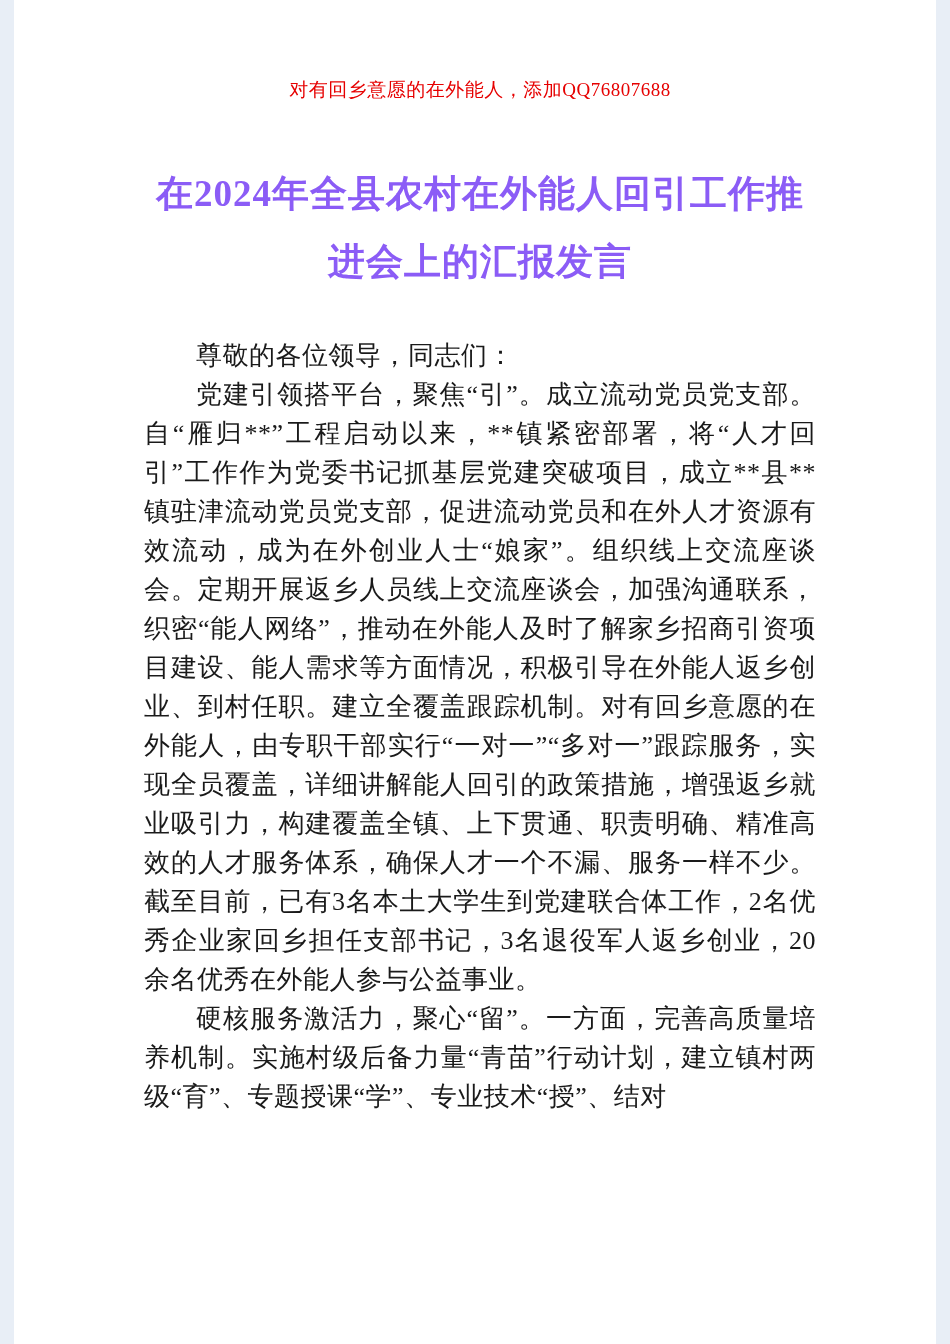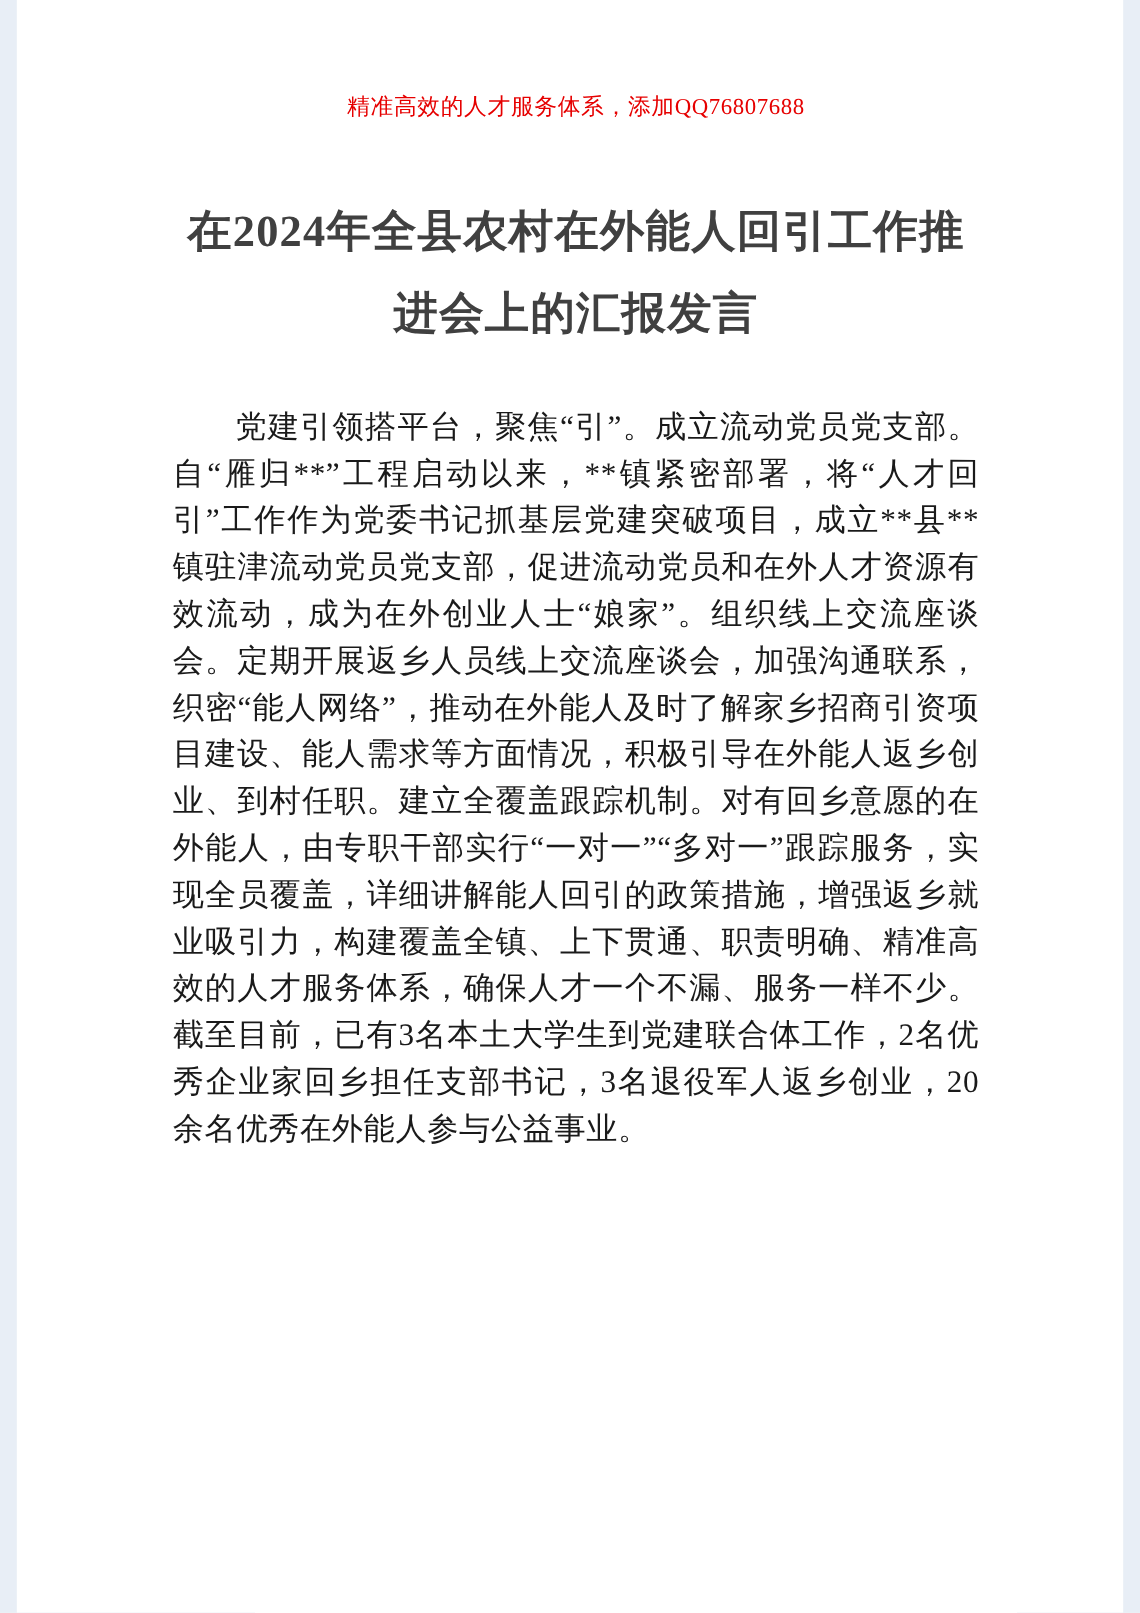--- a/index.html
+++ b/index.html
@@ -32,21 +32,21 @@
     text-align: center;
     color: #e60000;
     font-size: 19px;
     line-height: 24px;
     margin-bottom: 58px;
     letter-spacing: 0.5px;
   }
 
   .doc-title {
     text-align: center;
-    color: #404040;
+    color: #8b5cf6;
     font-size: 37px;
     font-weight: 700;
     line-height: 68px;
     letter-spacing: 1px;
     margin-bottom: 40px;
   }
 
   .doc-body {
     color: #1a1a1a;
     font-size: 26px;
@@ -63,22 +63,24 @@
   .salutation {
     text-indent: 0;
   }
 </style>
 </head>
 <body>
 
 <div class="viewport">
   <div class="page">
 
-    <div class="notice">精准高效的人才服务体系，添加QQ76807688</div>
+    <div class="notice">对有回乡意愿的在外能人，添加QQ76807688</div>
 
     <h1 class="doc-title">在2024年全县农村在外能人回引工作推进会上的汇报发言</h1>
 
     <div class="doc-body">
+      <p class="salutation">尊敬的各位领导，同志们：</p>
       <p>党建引领搭平台，聚焦“引”。成立流动党员党支部。自“雁归**”工程启动以来，**镇紧密部署，将“人才回引”工作作为党委书记抓基层党建突破项目，成立**县**镇驻津流动党员党支部，促进流动党员和在外人才资源有效流动，成为在外创业人士“娘家”。组织线上交流座谈会。定期开展返乡人员线上交流座谈会，加强沟通联系，织密“能人网络”，推动在外能人及时了解家乡招商引资项目建设、能人需求等方面情况，积极引导在外能人返乡创业、到村任职。建立全覆盖跟踪机制。对有回乡意愿的在外能人，由专职干部实行“一对一”“多对一”跟踪服务，实现全员覆盖，详细讲解能人回引的政策措施，增强返乡就业吸引力，构建覆盖全镇、上下贯通、职责明确、精准高效的人才服务体系，确保人才一个不漏、服务一样不少。截至目前，已有3名本土大学生到党建联合体工作，2名优秀企业家回乡担任支部书记，3名退役军人返乡创业，20余名优秀在外能人参与公益事业。</p>
+      <p>硬核服务激活力，聚心“留”。一方面，完善高质量培养机制。实施村级后备力量“青苗”行动计划，建立镇村两级“育”、专题授课“学”、专业技术“授”、结对</p>
     </div>
 
   </div>
 </div>
 
 </body></html>

